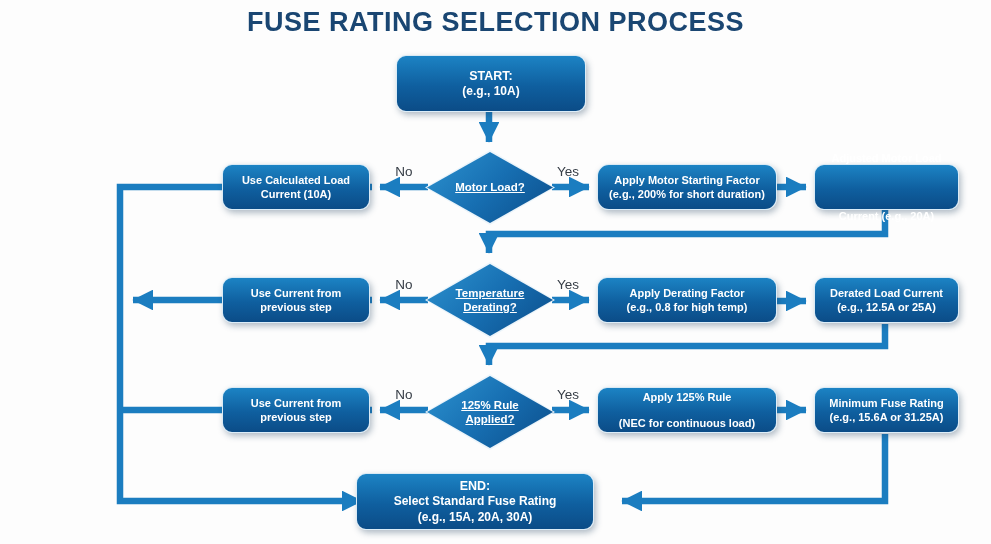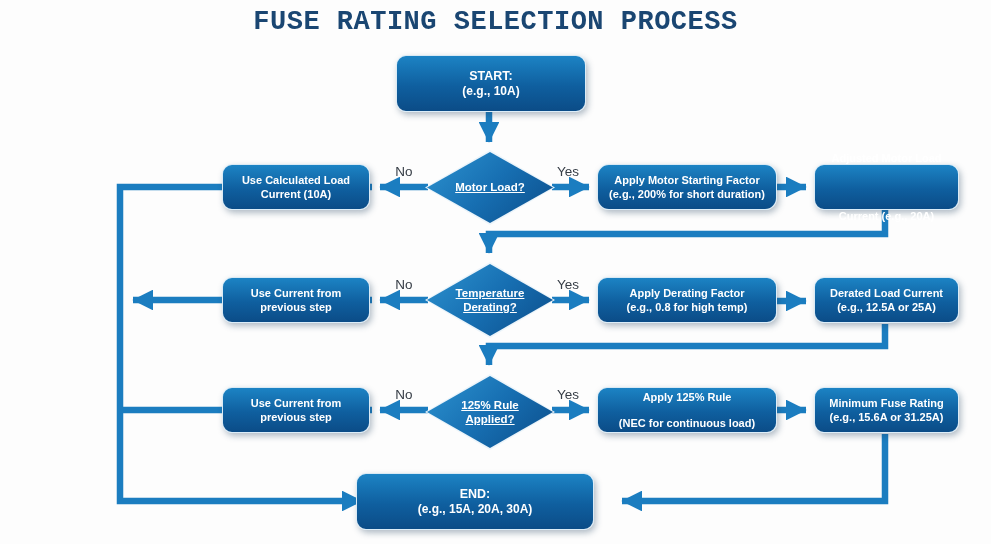--- a/index.html
+++ b/index.html
@@ -2,21 +2,21 @@
 <html><head>
 <meta charset="utf-8">
 <style>
   html,body{margin:0;padding:0;background:#fff;}
   .canvas{
     position:relative;width:991px;height:544px;overflow:hidden;
     background:#fdfdfd;font-family:"Liberation Sans",sans-serif;
   }
   .title{
     position:absolute;left:0;top:7px;width:991px;text-align:center;
-    font-size:27px;font-weight:800;letter-spacing:.5px;color:#1a4672;font-family:Liberation Mono, monospace;
+    font-size:27px;font-weight:800;letter-spacing:.5px;color:#1a4672;
   }
   svg.wires{position:absolute;left:0;top:0;z-index:1;}
   .node{
     position:absolute;z-index:2;box-sizing:border-box;
     background:linear-gradient(180deg,#1c83c4 0%,#0f5f9f 55%,#0b4c87 100%);
     border:1.5px solid rgba(236,246,253,.92);border-radius:10px;
     box-shadow:2px 3px 6px rgba(35,65,95,.35);
     color:#fff;font-weight:700;text-align:center;
     display:flex;flex-direction:column;justify-content:center;
     font-size:11px;line-height:1.3;padding:10px 4px;
@@ -138,16 +138,17 @@
     <span class="ln">Apply 125% Rule</span>
     <span class="ln">(NEC for continuous load)</span>
   </div>
   <div class="node" style="left:814px;top:387px;width:145px;height:46px;">
     <span class="ln">Minimum Fuse Rating</span>
     <span class="ln">(e.g., 15.6A or 31.25A)</span>
   </div>
 
   <div class="node terminal" style="left:356px;top:473px;width:238px;height:57px;">
     <span class="ln-strong">END:</span>
+    <span class="ln">Select Standard Fuse Rating</span>
     <span class="ln">(e.g., 15A, 20A, 30A)</span>
   </div>
 
 </div>
 
 </body></html>

